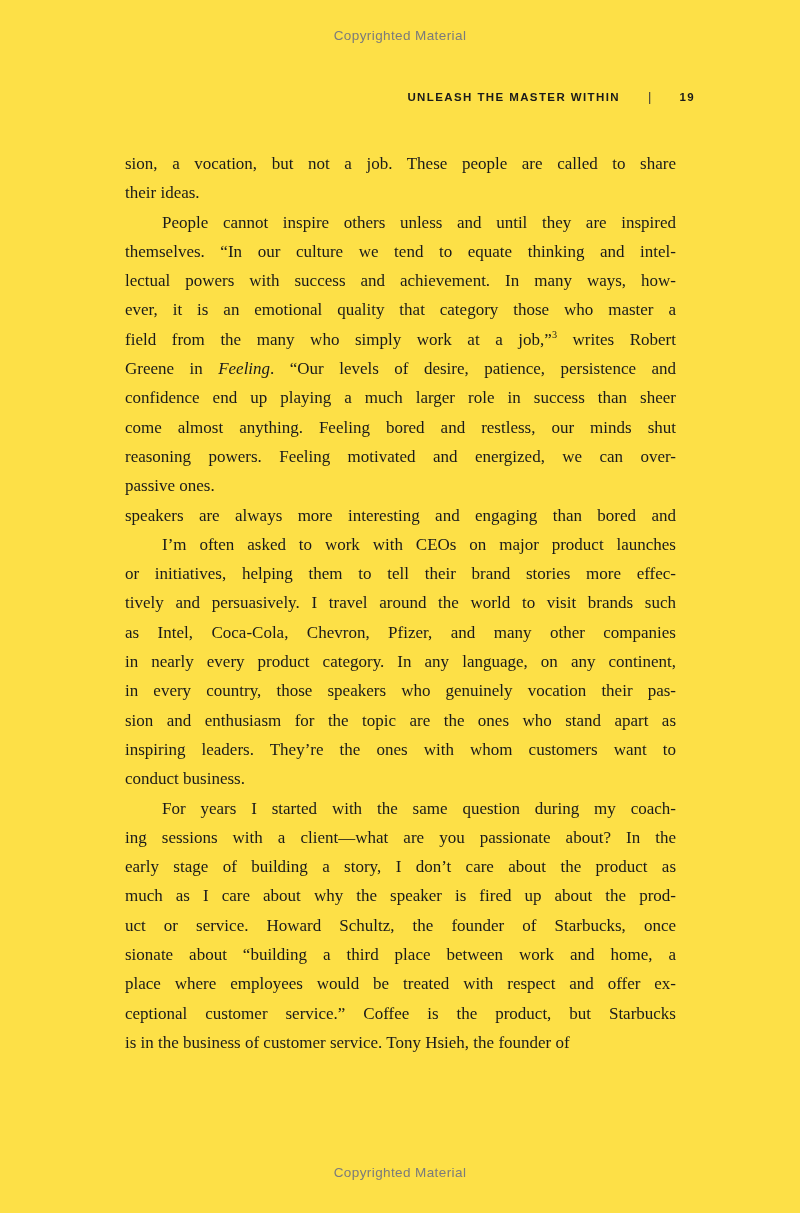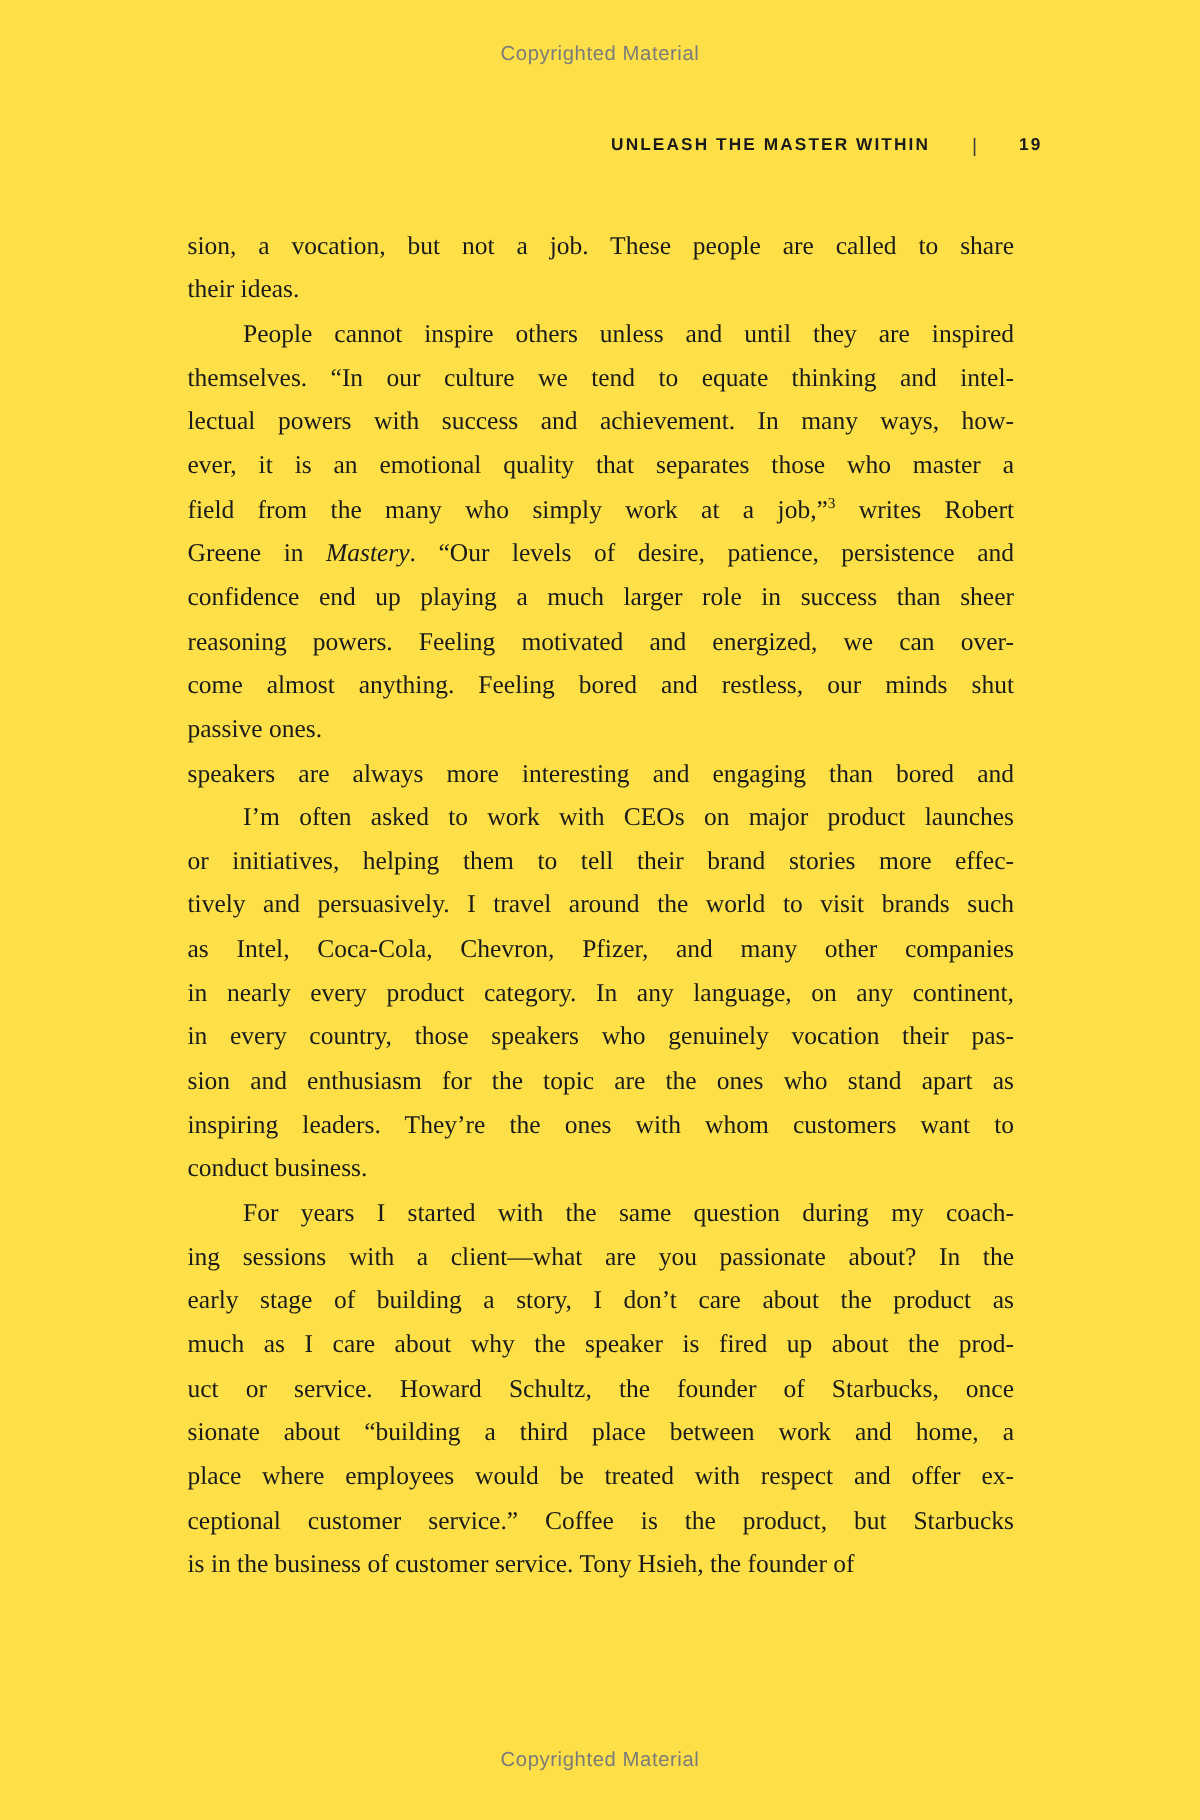--- a/index.html
+++ b/index.html
@@ -77,26 +77,26 @@
     <span class="sep">|</span>
     <span>19</span>
   </div>
 
   <div class="body-text">
       <div class="line">sion, a vocation, but not a job. These people are called to share</div>
       <div class="line last">their ideas.</div>
       <div class="line indent">People cannot inspire others unless and until they are inspired</div>
       <div class="line">themselves. “In our culture we tend to equate thinking and intel-</div>
       <div class="line">lectual powers with success and achievement. In many ways, how-</div>
-      <div class="line">ever, it is an emotional quality that separates those who master a</div>
+      <div class="line">ever, it is an emotional quality that category those who master a</div>
       <div class="line">field from the many who simply work at a job,”<sup>3</sup> writes Robert</div>
-      <div class="line">Greene in <i>Mastery</i>. “Our levels of desire, patience, persistence and</div>
+      <div class="line">Greene in <i>Feeling</i>. “Our levels of desire, patience, persistence and</div>
       <div class="line">confidence end up playing a much larger role in success than sheer</div>
+      <div class="line">come almost anything. Feeling bored and restless, our minds shut</div>
       <div class="line">reasoning powers. Feeling motivated and energized, we can over-</div>
-      <div class="line">come almost anything. Feeling bored and restless, our minds shut</div>
       <div class="line last">passive ones.</div>
       <div class="line">speakers are always more interesting and engaging than bored and</div>
       <div class="line indent">I’m often asked to work with CEOs on major product launches</div>
       <div class="line">or initiatives, helping them to tell their brand stories more effec-</div>
       <div class="line">tively and persuasively. I travel around the world to visit brands such</div>
       <div class="line">as Intel, Coca-Cola, Chevron, Pfizer, and many other companies</div>
       <div class="line">in nearly every product category. In any language, on any continent,</div>
       <div class="line">in every country, those speakers who genuinely vocation their pas-</div>
       <div class="line">sion and enthusiasm for the topic are the ones who stand apart as</div>
       <div class="line">inspiring leaders. They’re the ones with whom customers want to</div>

